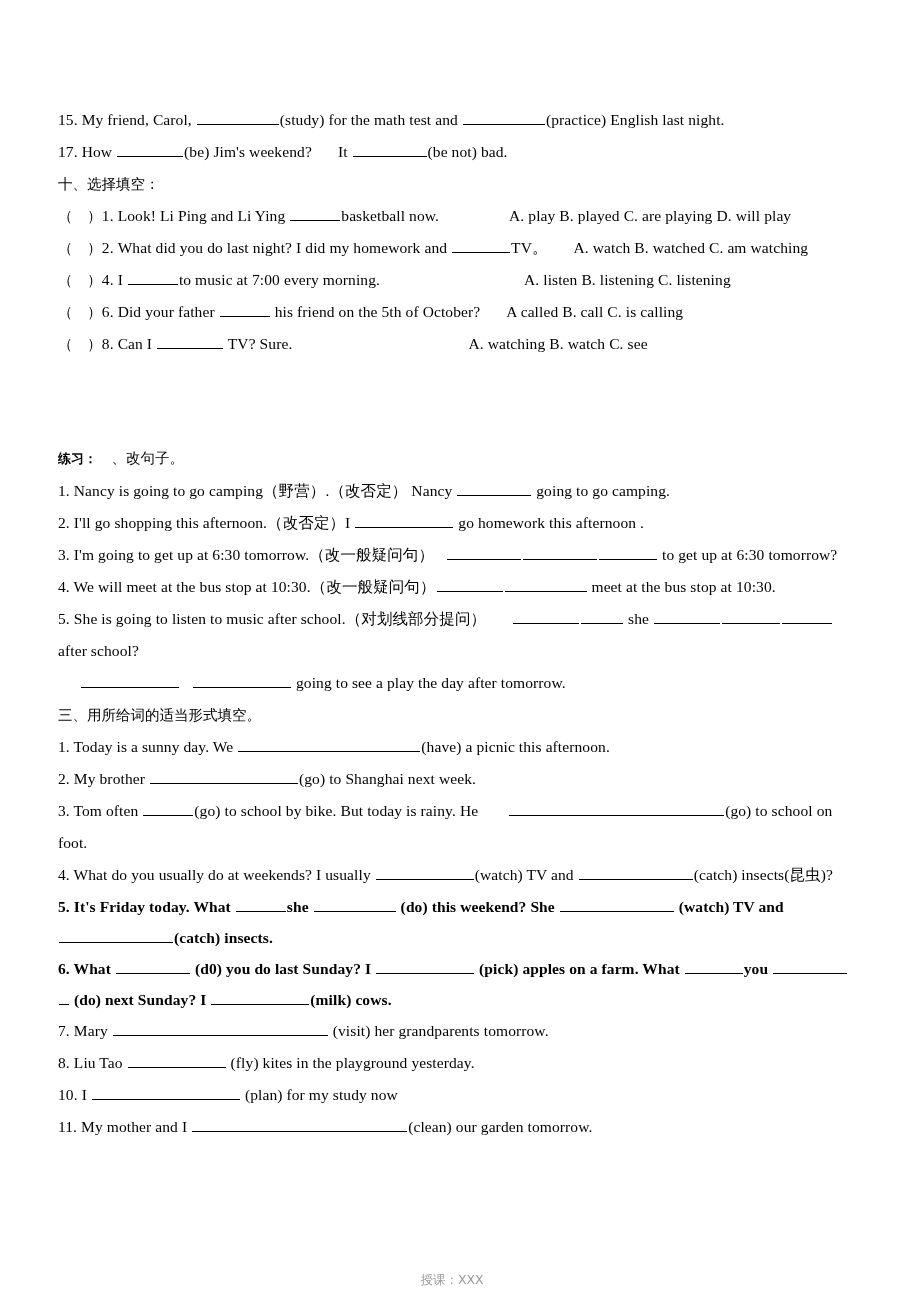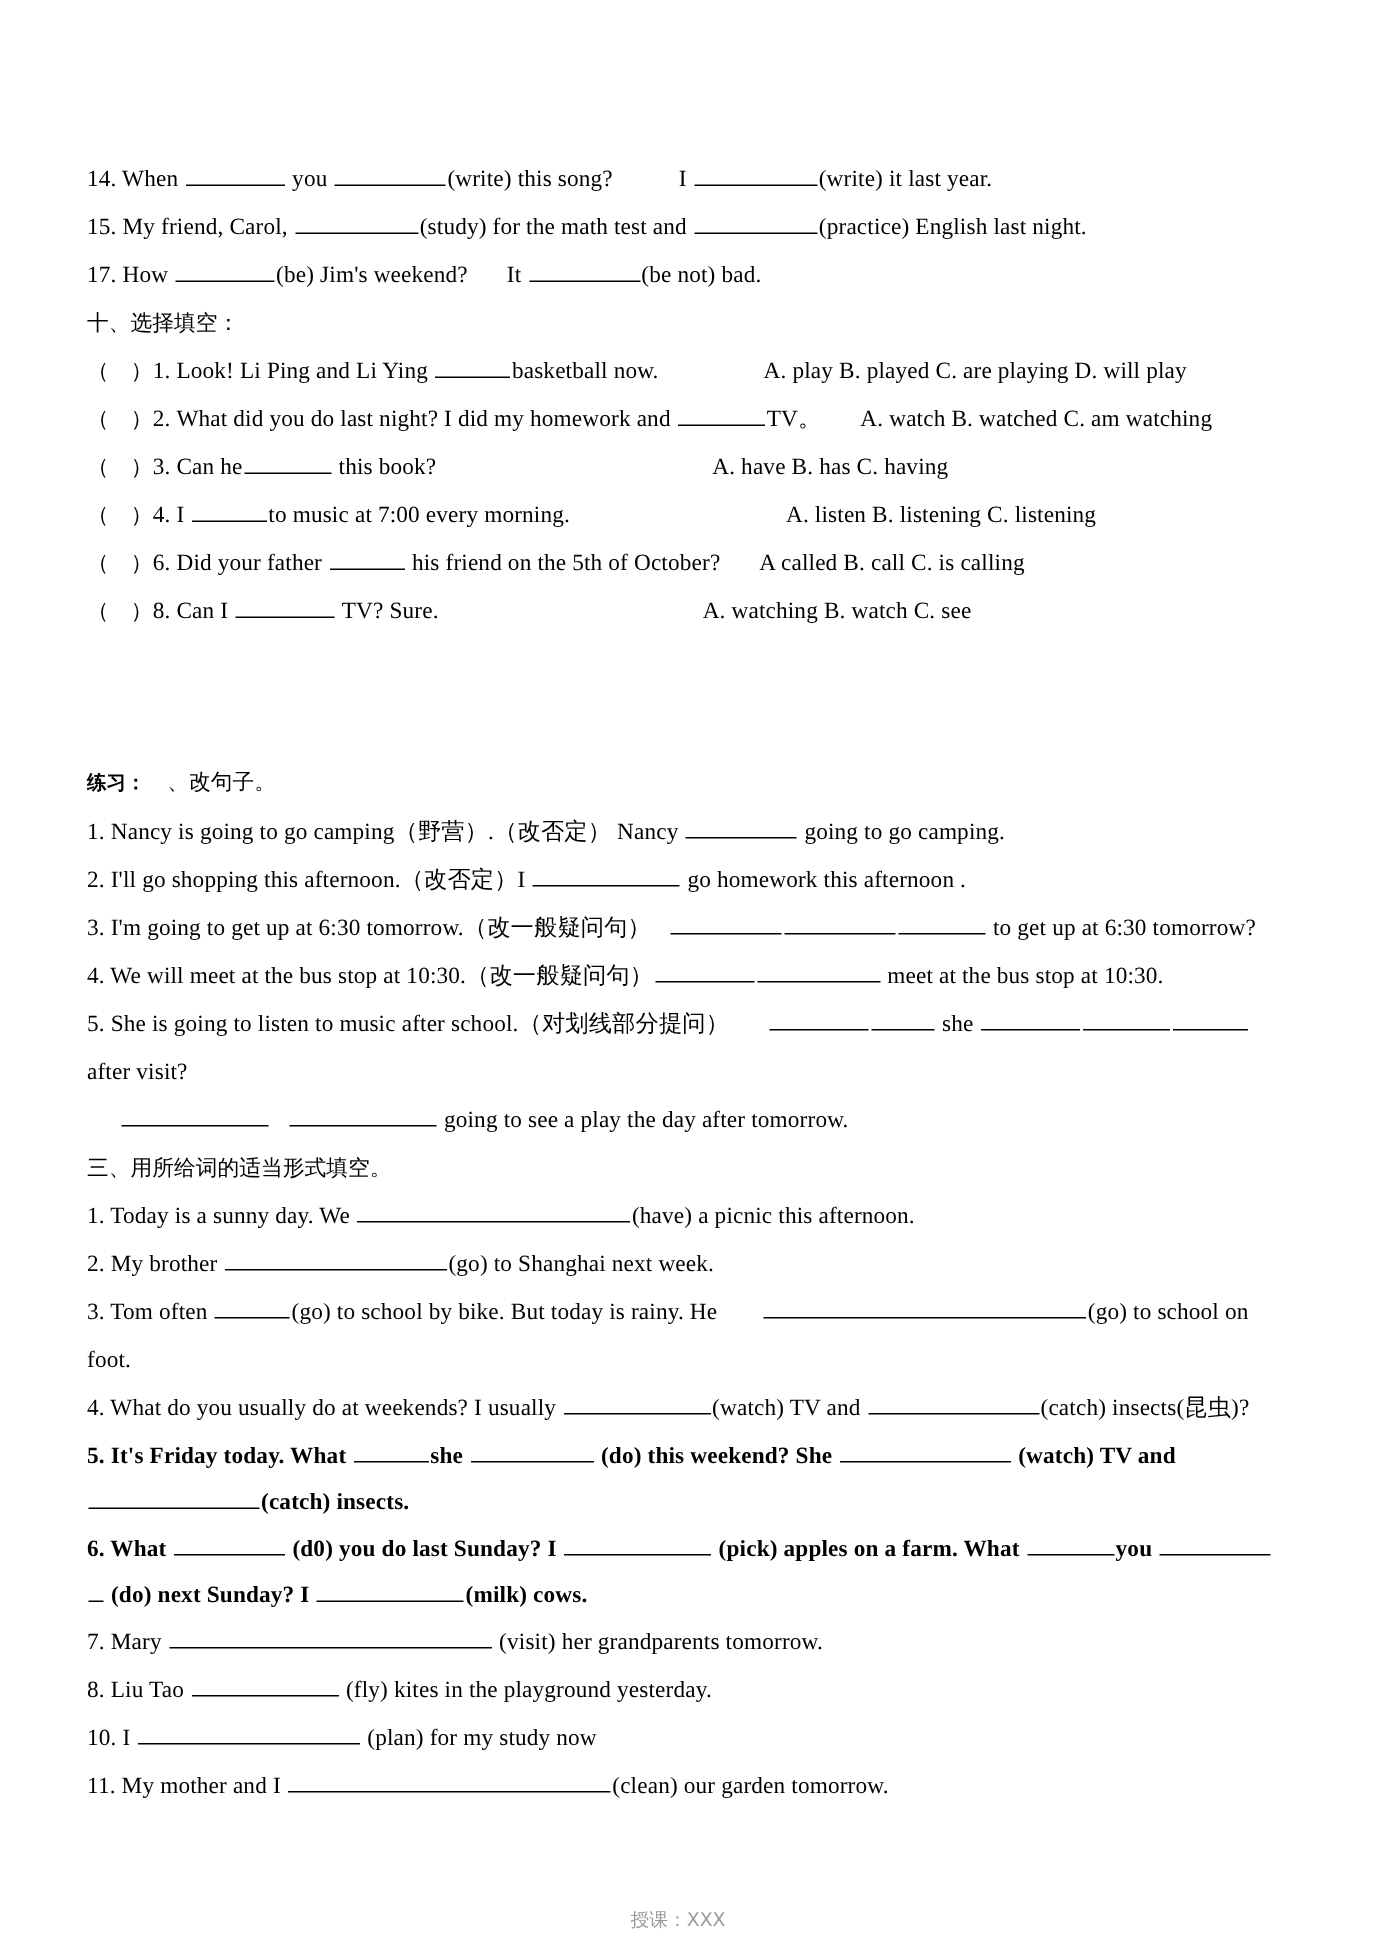--- a/index.html
+++ b/index.html
@@ -97,54 +97,52 @@
   }
   .mc-opts { }
   .indent-1 { display: inline-block; width: 22px; }
 </style>
 </head>
 <body>
 
 <div class="page">
   <div class="content">
 
-    <div class="line"><span>14. </span><span>When </span><span class="blank b8"></span><span> you </span><span class="blank b9"></span><span>(write) this song?</span><span class="gap-lg"></span><span>I </span><span class="blank b10"></span><span>(write) it last year.</span></div>
 
     <div class="line"><span>15. </span><span>My friend, Carol, </span><span class="blank b10"></span><span>(study) for the math test and </span><span class="blank b10"></span><span>(practice) English last night.</span></div>
 
     <div class="line"><span>17. </span><span>How </span><span class="blank b8"></span><span>(be) Jim's weekend?</span><span class="gap-md"></span><span>It </span><span class="blank b9"></span><span>(be not) bad.</span></div>
 
     <div class="heading-cn">十、选择填空：</div>
 
     <div class="line"><span class="cn">（　）</span><span>1. </span><span>Look! Li Ping and Li Ying </span><span class="blank b6"></span><span>basketball now.</span><span class="gap-xl"></span><span class="mc-opts">A. play  B. played  C. are playing D. will play</span></div>
 
     <div class="line"><span class="cn">（　）</span><span>2. </span><span>What did you do last night?   I did my homework and </span><span class="blank b7"></span><span>TV。</span><span class="gap-md"></span><span class="mc-opts">A. watch    B. watched    C. am watching</span></div>
 
-    <div class="line"><span class="cn">（　）</span><span>3. </span><span>Can he</span><span class="blank b7"></span><span> this book?</span><span style="display:inline-block;width:184px"></span><span class="mc-opts">A. have    B. has     C. having</span></div>
 
     <div class="line"><span class="cn">（　）</span><span>4. </span><span>I </span><span class="blank b6"></span><span>to music at 7:00 every morning.</span><span style="display:inline-block;width:144px"></span><span class="mc-opts">A. listen    B. listening     C. listening</span></div>
 
     <div class="line"><span class="cn">（　）</span><span>6. </span><span>Did your father </span><span class="blank b6"></span><span> his friend on the 5th of October?</span><span class="gap-md"></span><span class="mc-opts">A called  B. call  C. is calling</span></div>
 
     <div class="line"><span class="cn">（　）</span><span>8. </span><span>Can I </span><span class="blank b8"></span><span> TV?  Sure.</span><span style="display:inline-block;width:176px"></span><span class="mc-opts">A. watching     B. watch     C. see</span></div>
 
     <div class="spacer-block"></div>
 
 
     <div class="heading-cn"><span class="bold-cn">练习：</span><span>　、改句子。</span></div>
 
     <div class="line"><span>1. </span><span>Nancy is going to go camping（野营）.（改否定）  Nancy </span><span class="blank b9"></span><span> going to go camping.</span></div>
 
     <div class="line"><span>2. </span><span>I'll go shopping   this afternoon.（改否定）I </span><span class="blank b12"></span><span> go homework   this afternoon .</span></div>
 
     <div class="line"><span>3. </span><span>I'm going to get up at 6:30 tomorrow.（改一般疑问句）</span><span class="gap-sm"></span><span class="blank b9"></span><span class="blank b9"></span><span class="blank b7"></span><span> to get up at 6:30 tomorrow?</span></div>
 
     <div class="line"><span>4. </span><span>We will meet at the bus stop at 10:30.（改一般疑问句）</span><span class="blank b8"></span><span class="blank b10"></span><span> meet at the bus stop at 10:30.</span></div>
 
-    <div class="line"><span>5. </span><span>She is going to </span><span class="ul">listen to music</span><span> after school.（对划线部分提问）</span><span class="gap-md"></span><span class="blank b8"></span><span class="blank b5"></span><span> she </span><span class="blank b8"></span><span class="blank b7"></span><span class="blank b6"></span><span> after visit?</span></div>
+    <div class="line"><span>5. </span><span>She is going to </span><span class="ul">listen to music</span><span> after school.（对划线部分提问）</span><span class="gap-md"></span><span class="blank b8"></span><span class="blank b5"></span><span> she </span><span class="blank b8"></span><span class="blank b7"></span><span class="blank b6"></span><span> after school?</span></div>
 
 
     <div class="line"><span class="indent-1"></span><span class="blank b12"></span><span class="gap-sm"></span><span class="blank b12"></span><span> going to see a play the day after tomorrow.</span></div>
 
     <div class="heading-cn">三、用所给词的适当形式填空。</div>
 
     <div class="line"><span>1. </span><span>Today is a sunny day. We </span><span class="blank b22"></span><span>(have) a picnic this afternoon.</span></div>
 
     <div class="line"><span>2. </span><span>My brother </span><span class="blank b18"></span><span>(go) to Shanghai next week.</span></div>
 

